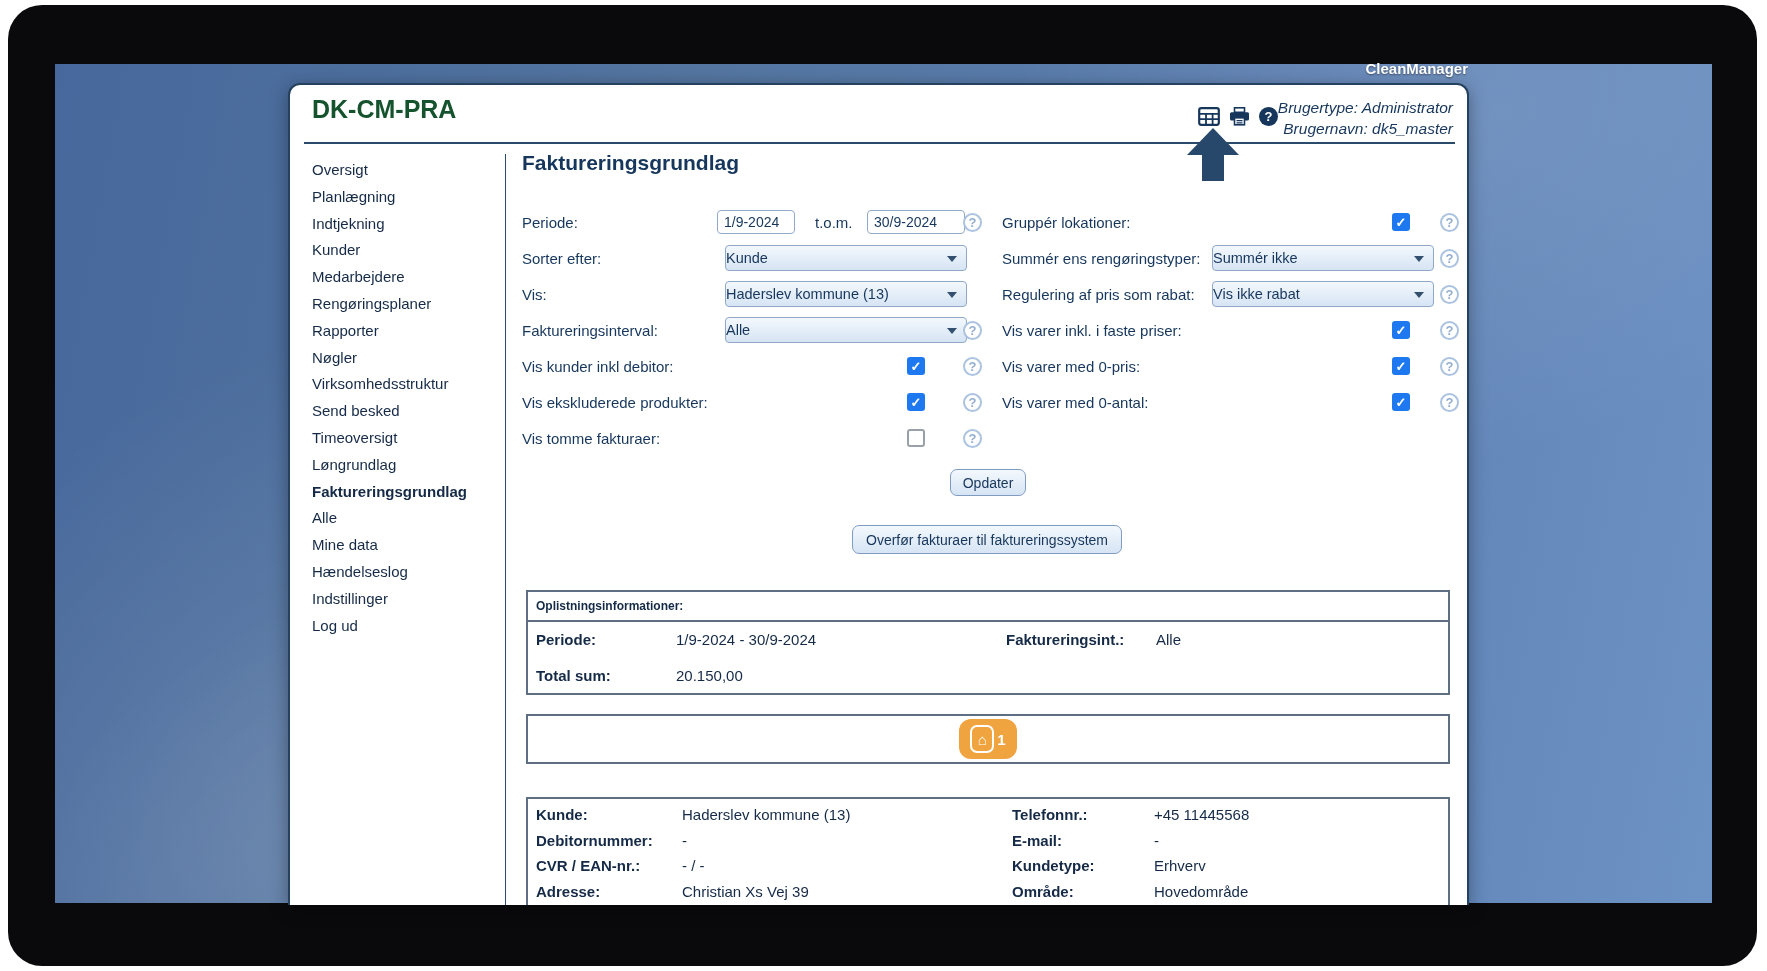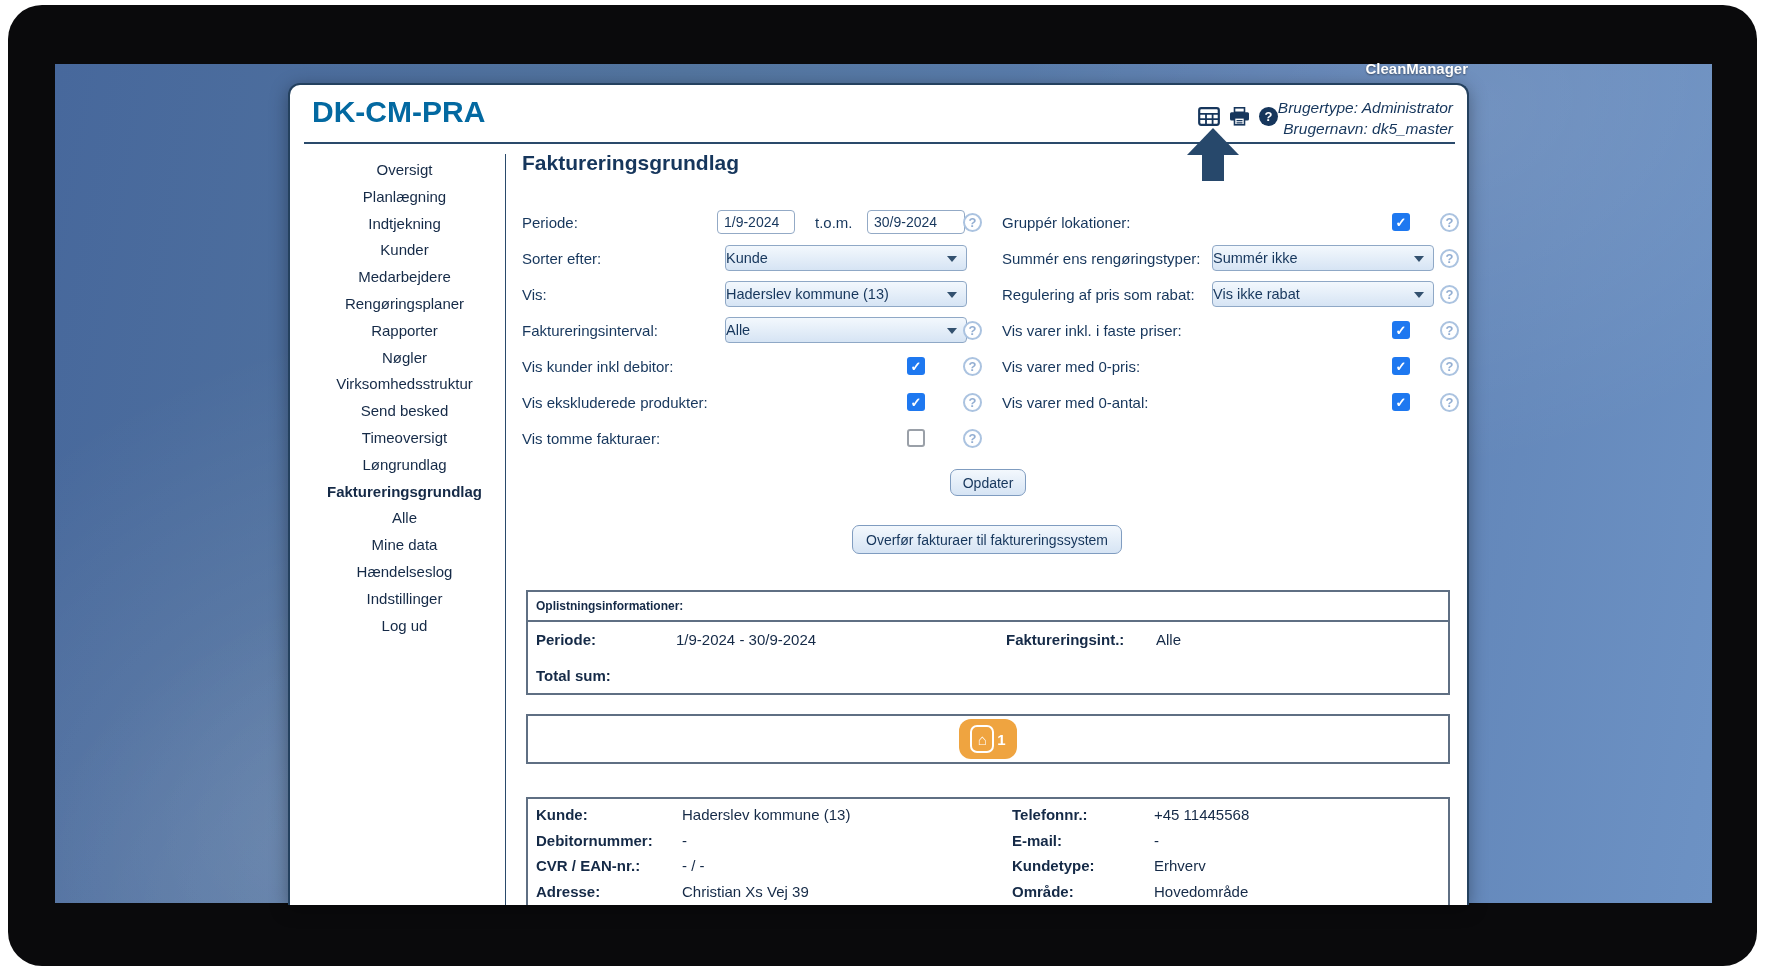--- a/index.html
+++ b/index.html
@@ -16,37 +16,37 @@
   .swoosh3{position:absolute;left:-120px;bottom:-200px;width:800px;height:500px;transform:rotate(-30deg);
            background:radial-gradient(ellipse at center,rgba(255,255,255,0.07) 0%,rgba(255,255,255,0.0) 70%);}
 
   .brand{position:absolute;top:60px;right:299px;color:#ffffff;font-size:15px;font-weight:bold;
          text-shadow:0 1px 2px rgba(0,0,0,0.45);}
 
   
   .window{position:absolute;left:288px;top:83px;width:1177px;height:820px;background:#ffffff;
           border:2px solid #24415f;border-bottom:none;border-radius:12px 12px 0 0;overflow:hidden;
           box-shadow:0 4px 18px rgba(0,0,0,0.35);}
-  .app-title{position:absolute;left:22px;top:10px;font-size:30px;font-weight:bold;color:#0369a1;}
+  .app-title{position:absolute;left:22px;top:10px;font-size:25px;font-weight:bold;color:#14532d;}
   .hr{position:absolute;left:14px;top:57px;width:1151px;height:2px;background:#2a4a6b;}
 
   .top-icons{position:absolute;left:908px;top:22px;display:flex;align-items:center;gap:9px;}
   .q-ic{width:19px;height:19px;border-radius:50%;background:#16365c;color:#fff;font-size:13px;font-weight:bold;
         display:flex;align-items:center;justify-content:center;}
   .user-info{position:absolute;right:14px;top:12px;text-align:right;font-style:italic;font-size:15.5px;
              color:#16365c;line-height:21px;}
 
   .up-arrow{position:absolute;left:897px;top:43px;width:52px;z-index:5;}
   .up-arrow .head{width:0;height:0;border-left:26px solid transparent;border-right:26px solid transparent;
                   border-bottom:27px solid #27486b;}
   .up-arrow .shaft{width:22px;height:26px;background:#27486b;margin:0 auto;}
 
   
   .sidebar{position:absolute;left:22px;top:72px;width:185px;}
-  .sidebar ul{list-style:none;margin:0;padding:0;text-align:center;}
+  .sidebar ul{list-style:none;margin:0;padding:0;}
   .sidebar li{font-size:15px;color:#152a47;line-height:26.8px;cursor:pointer;white-space:nowrap;}
   .sidebar li.active{font-weight:bold;}
   .vdiv{position:absolute;left:215px;top:69px;width:1px;height:751px;background:#2a4a6b;}
 
   
   .heading{position:absolute;left:232px;top:66px;font-size:21px;font-weight:bold;color:#16365c;}
 
   .form-col{position:absolute;top:119px;}
   .form-left{left:232px;width:460px;}
   .form-right{left:712px;width:457px;}
@@ -270,20 +270,21 @@
   <div class="box summary-box">
     <div class="box-header">Oplistningsinformationer:</div>
     <div class="grid-row">
       <b>Periode:</b>
       <span>1/9-2024 - 30/9-2024</span>
       <b>Faktureringsint.:</b>
       <span>Alle</span>
     </div>
     <div class="grid-row">
       <b>Total sum:</b>
+      <span>20.150,00</span>
       <span></span>
         <span></span>
     </div>
   </div>
 
   <div class="box loc-box">
     <button class="loc-btn">
       <span class="loc-ic">
           <span class="house">⌂</span>
         </span>

